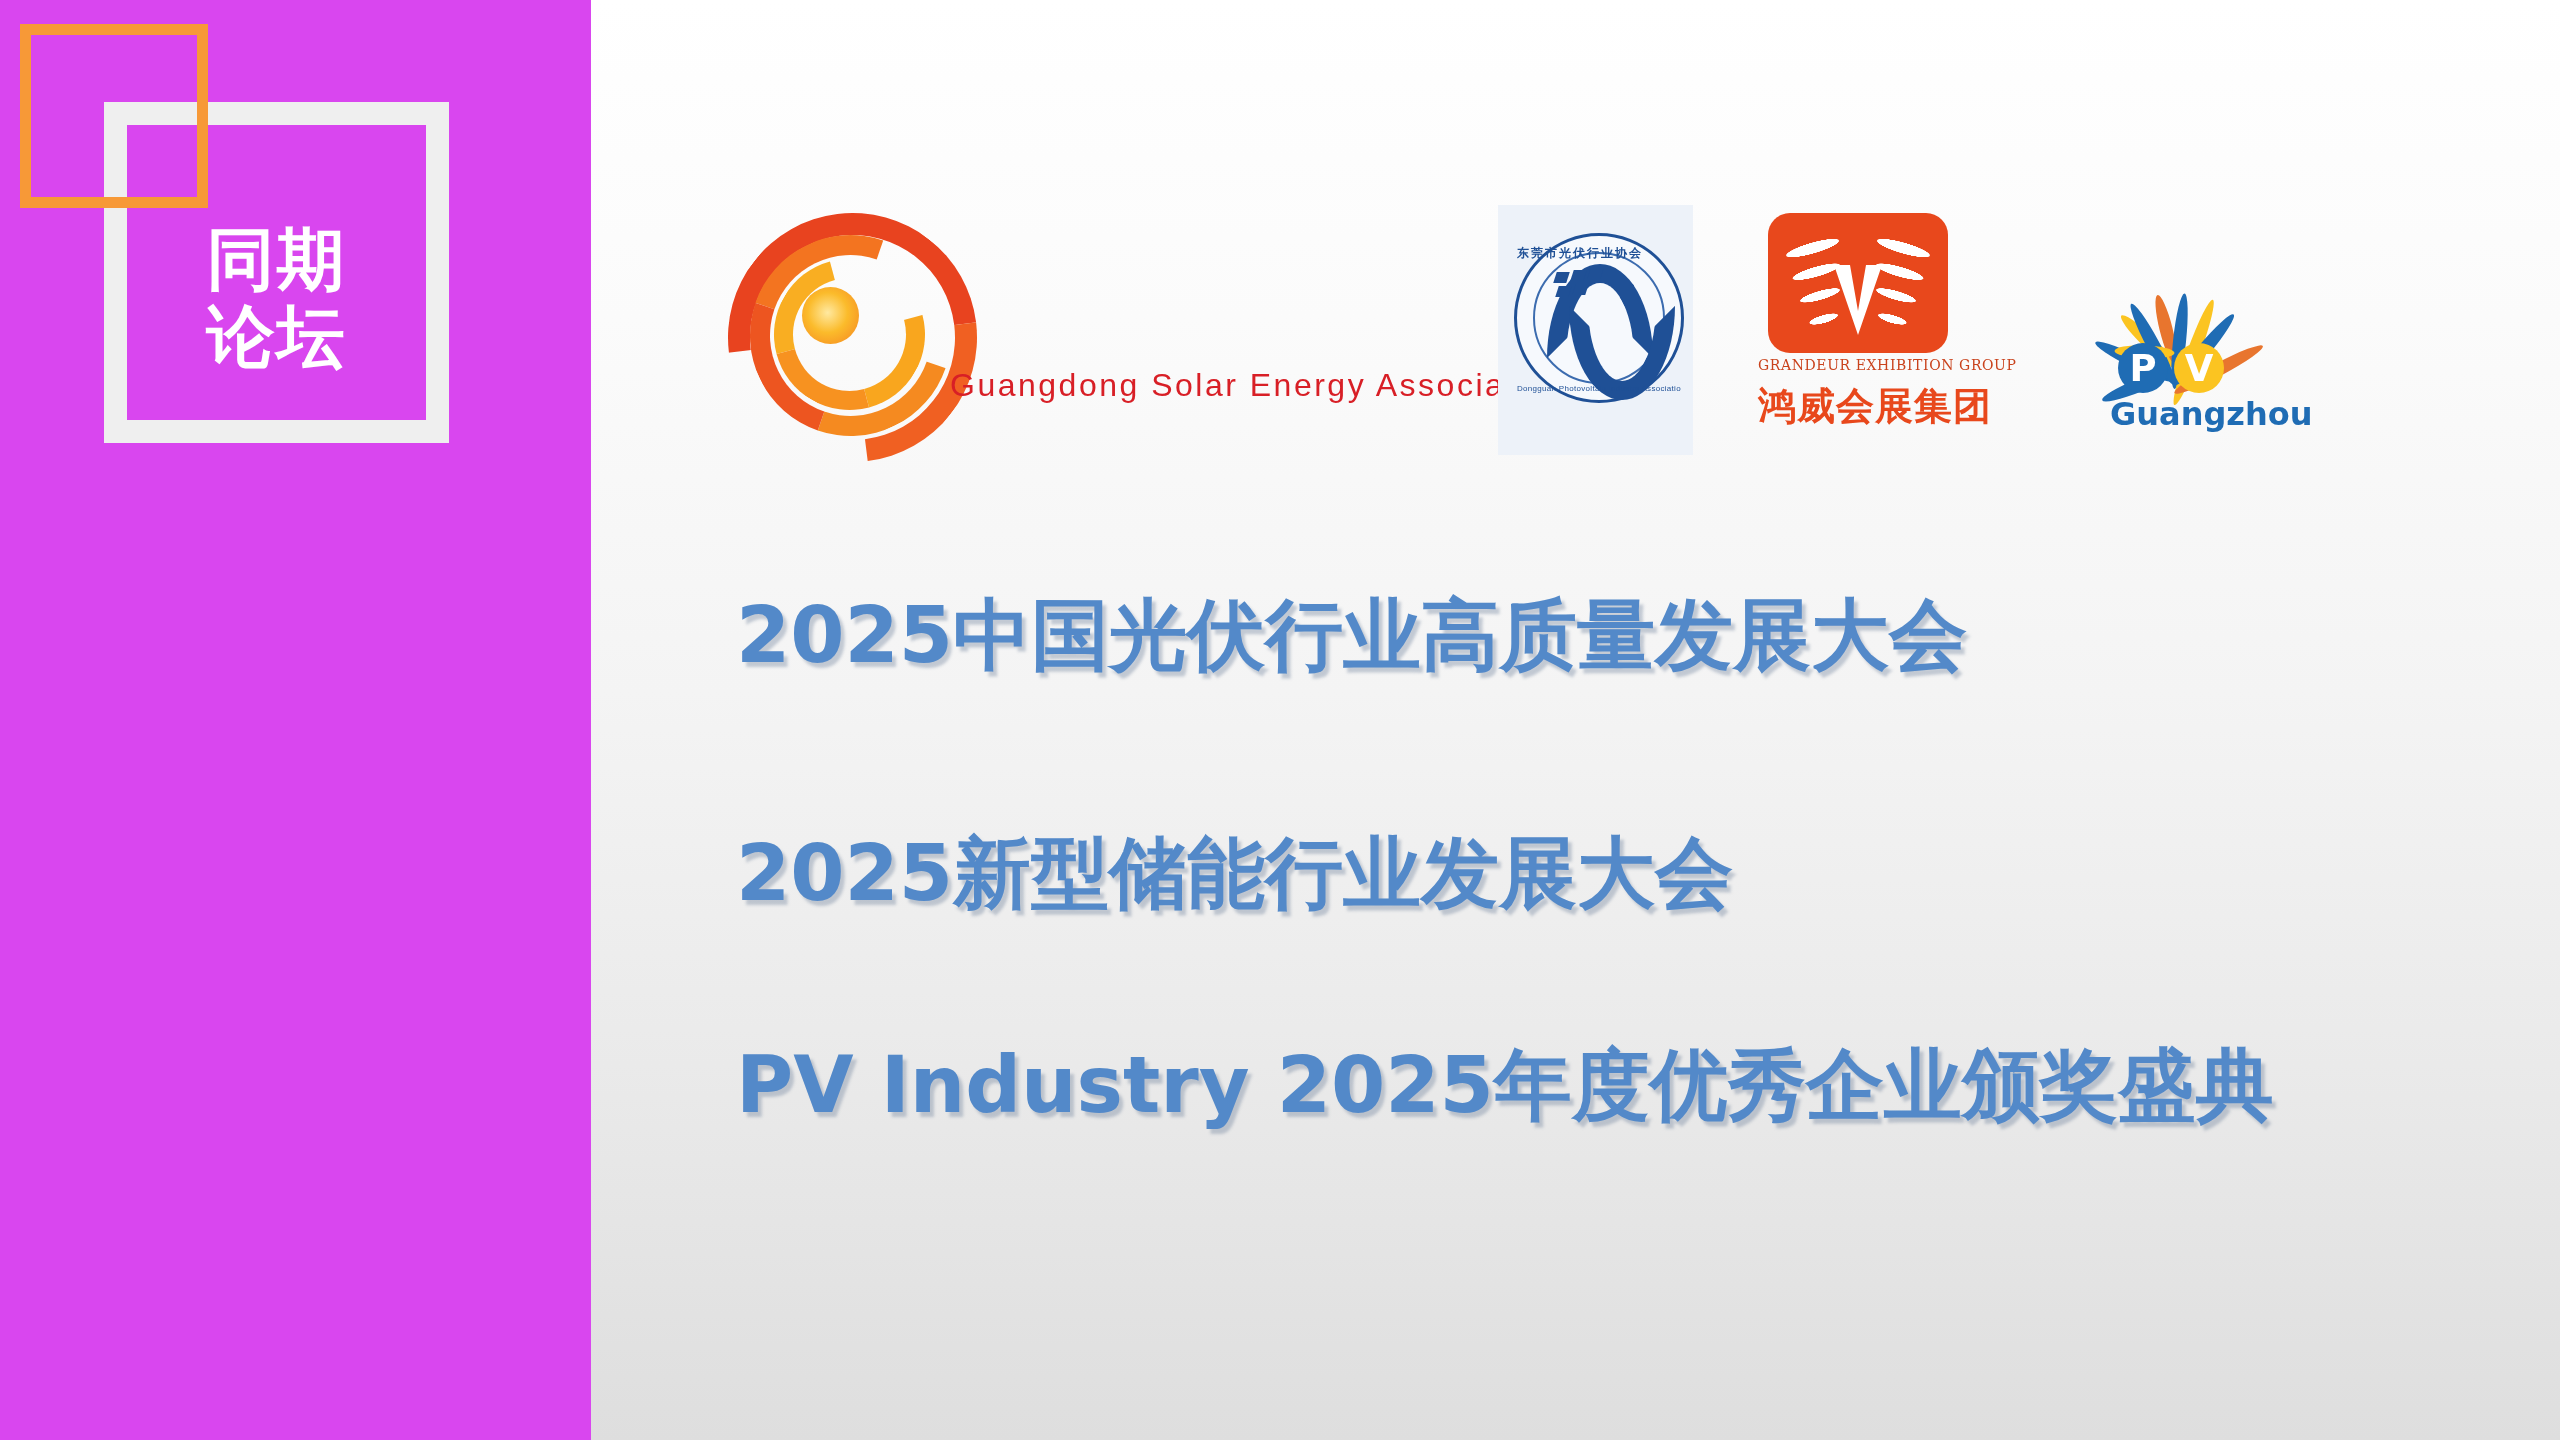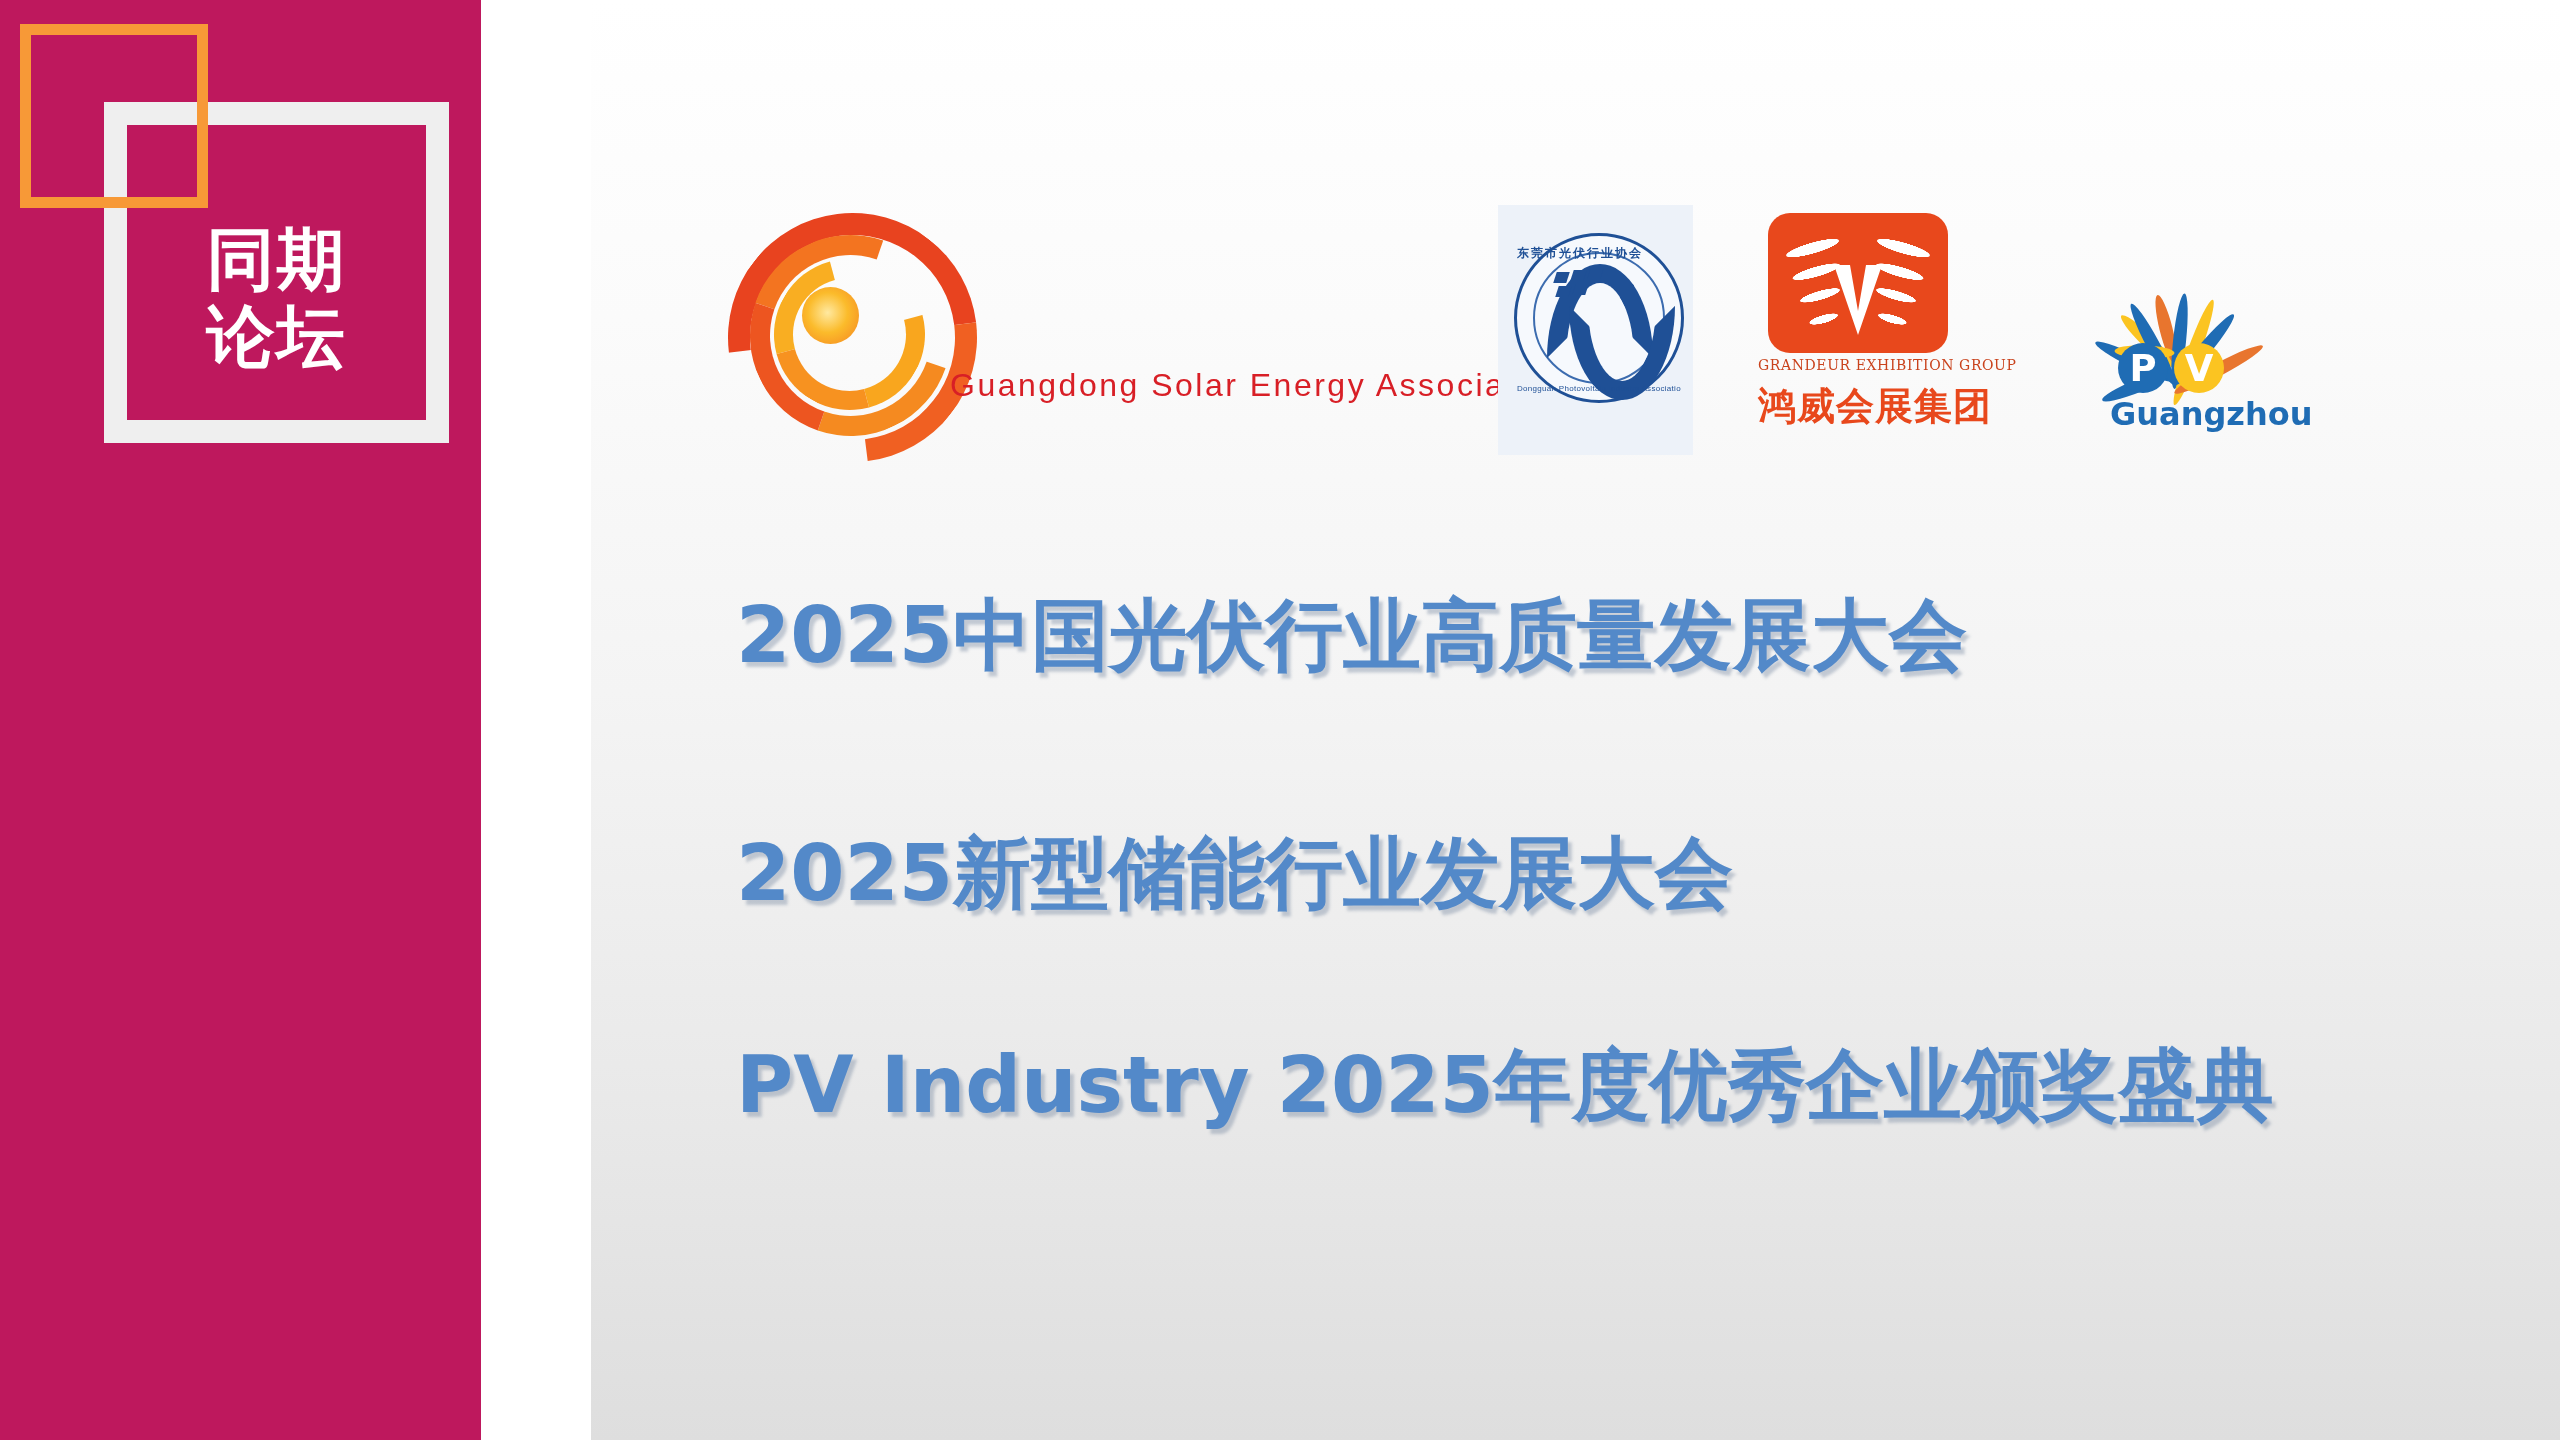--- a/index.html
+++ b/index.html
@@ -19,23 +19,23 @@
     width: 2560px;
     height: 1440px;
     overflow: hidden;
     background: #ffffff;
   }
 
   
   #sidebar {
     position: absolute;
     left: 0; top: 0;
-    width: 481px;
+    width: 591px;
     height: 1440px;
-    background: #be185d;
+    background: #d946ef;
   }
 
   #orange-square {
     position: absolute;
     left: 20px;
     top: 24px;
     width: 166px;
     height: 162px;
     border: 11px solid #F79937;
     box-sizing: content-box;

